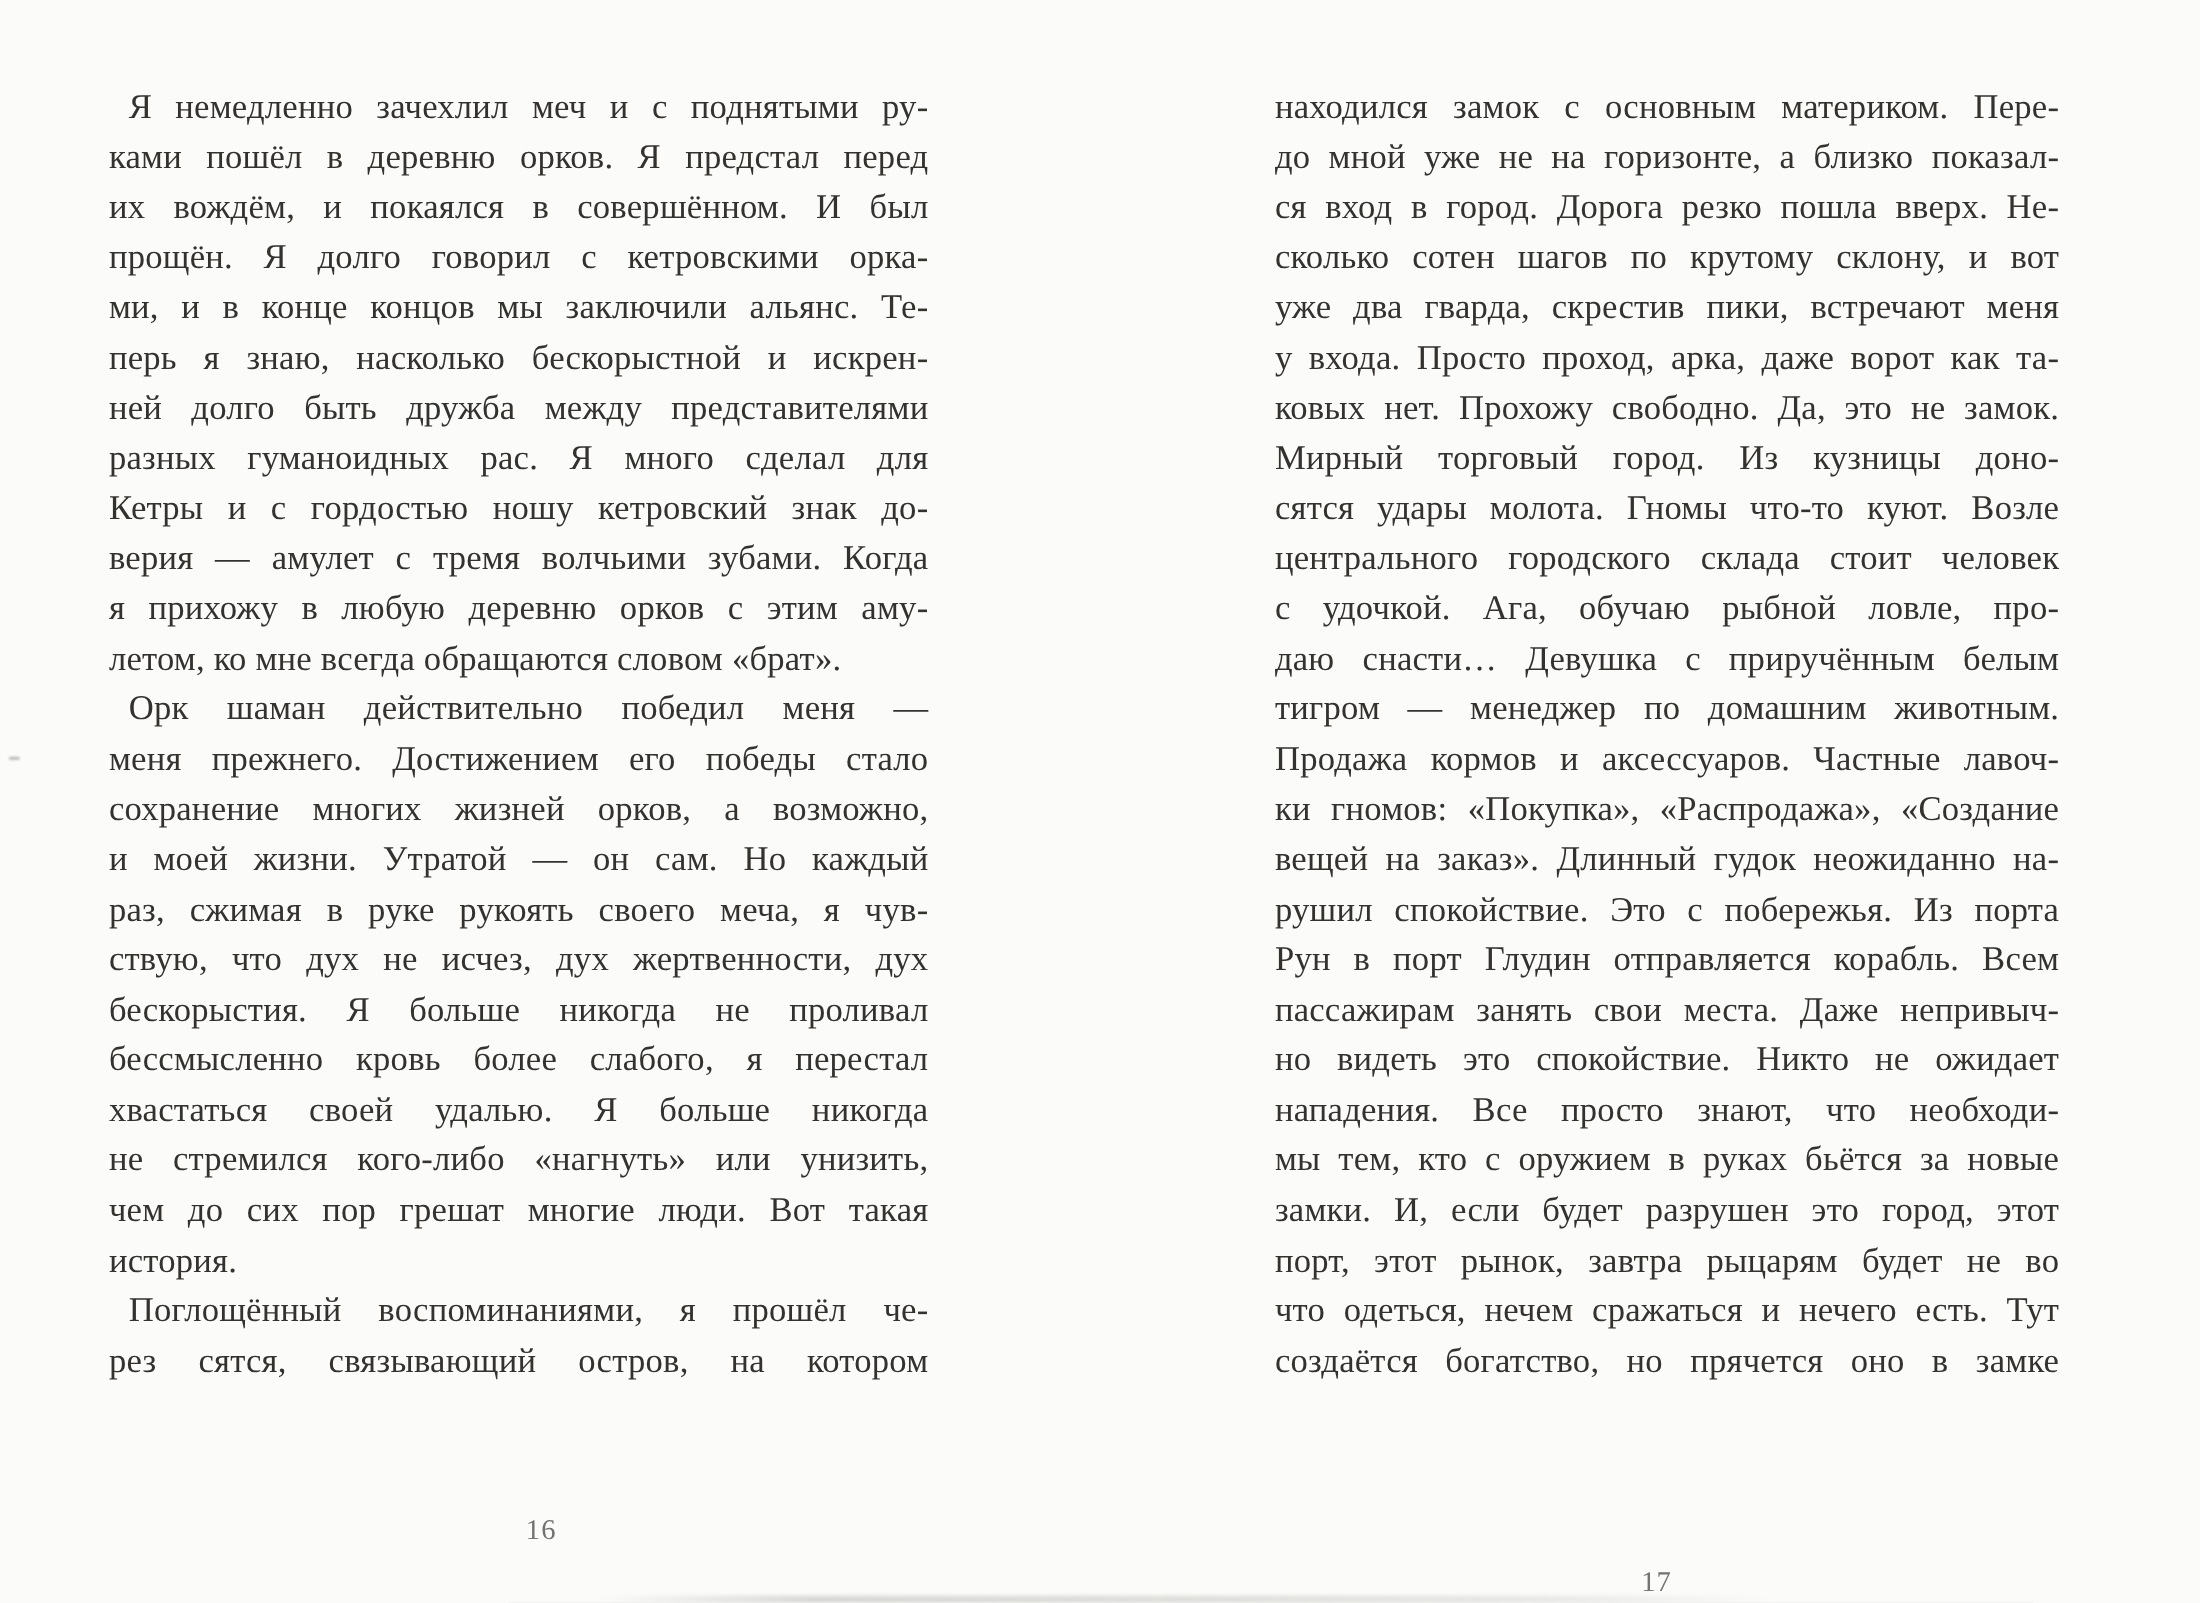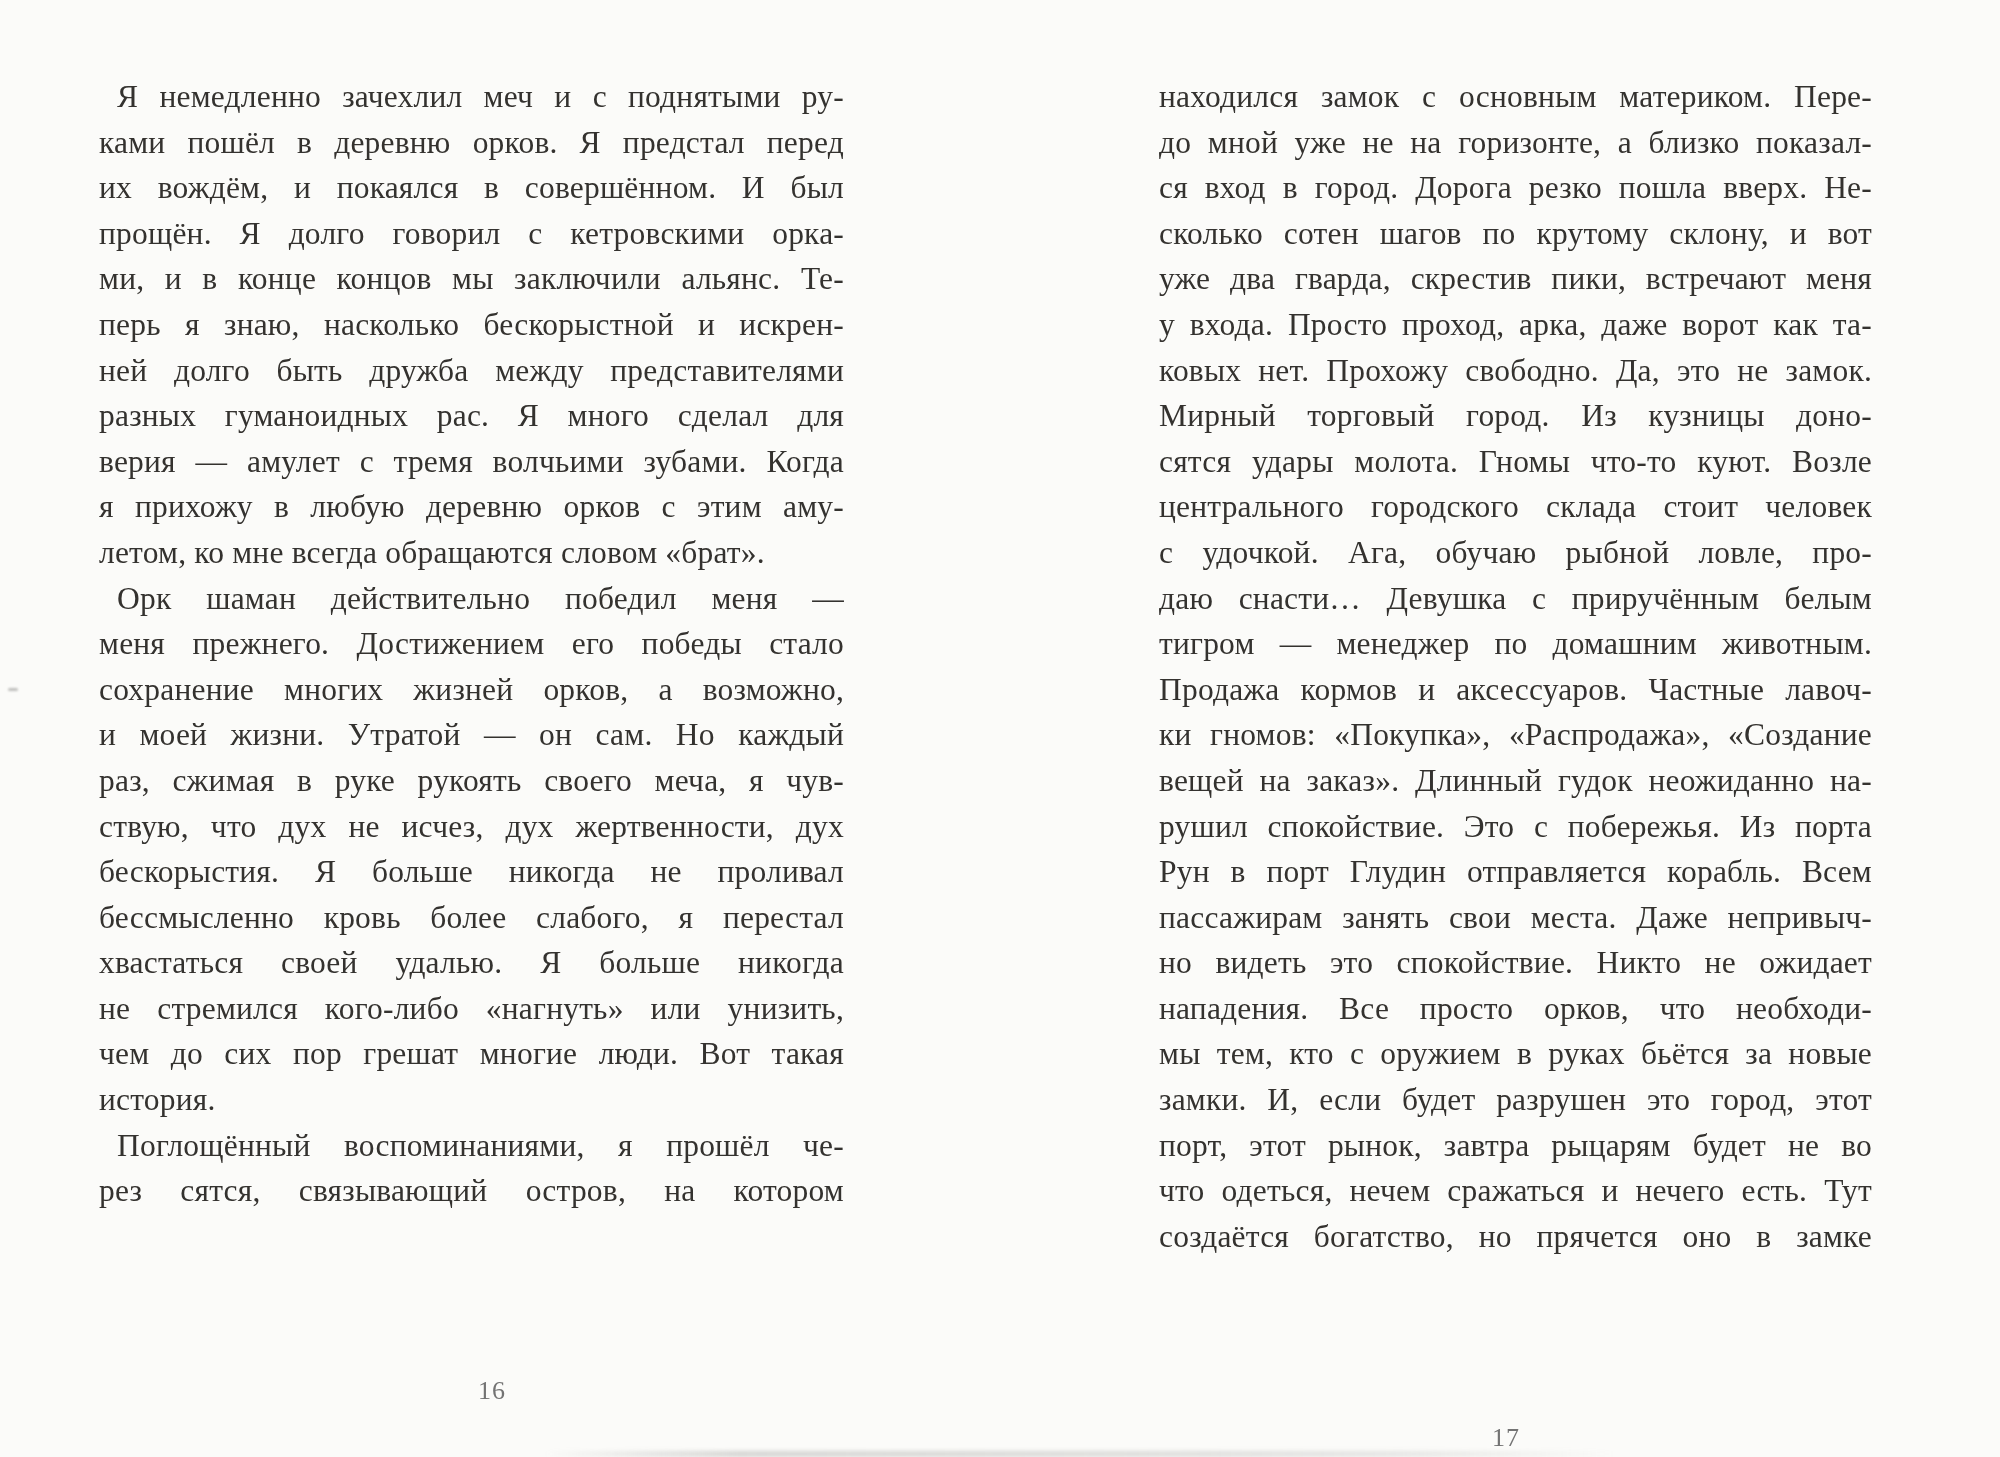--- a/index.html
+++ b/index.html
@@ -78,20 +78,21 @@
 
   <div class="page-text left">
       <div class="line indent">Я немедленно зачехлил меч и с поднятыми ру-</div>
       <div class="line">ками пошёл в деревню орков. Я предстал перед</div>
       <div class="line">их вождём, и покаялся в совершённом. И был</div>
       <div class="line">прощён. Я долго говорил с кетровскими орка-</div>
       <div class="line">ми, и в конце концов мы заключили альянс. Те-</div>
       <div class="line">перь я знаю, насколько бескорыстной и искрен-</div>
       <div class="line">ней долго быть дружба между представителями</div>
       <div class="line">разных гуманоидных рас. Я много сделал для</div>
+      <div class="line">Кетры и с гордостью ношу кетровский знак до-</div>
       <div class="line">верия — амулет с тремя волчьими зубами. Когда</div>
       <div class="line">я прихожу в любую деревню орков с этим аму-</div>
       <div class="line para-end">летом, ко мне всегда обращаются словом «брат».</div>
       <div class="line indent">Орк шаман действительно победил меня —</div>
       <div class="line">меня прежнего. Достижением его победы стало</div>
       <div class="line">сохранение многих жизней орков, а возможно,</div>
       <div class="line">и моей жизни. Утратой — он сам. Но каждый</div>
       <div class="line">раз, сжимая в руке рукоять своего меча, я чув-</div>
       <div class="line">ствую, что дух не исчез, дух жертвенности, дух</div>
       <div class="line">бескорыстия. Я больше никогда не проливал</div>
@@ -118,21 +119,21 @@
       <div class="line">с удочкой. Ага, обучаю рыбной ловле, про-</div>
       <div class="line">даю снасти… Девушка с приручённым белым</div>
       <div class="line">тигром — менеджер по домашним животным.</div>
       <div class="line">Продажа кормов и аксессуаров. Частные лавоч-</div>
       <div class="line">ки гномов: «Покупка», «Распродажа», «Создание</div>
       <div class="line">вещей на заказ». Длинный гудок неожиданно на-</div>
       <div class="line">рушил спокойствие. Это с побережья. Из порта</div>
       <div class="line">Рун в порт Глудин отправляется корабль. Всем</div>
       <div class="line">пассажирам занять свои места. Даже непривыч-</div>
       <div class="line">но видеть это спокойствие. Никто не ожидает</div>
-      <div class="line">нападения. Все просто орков, что необходи-</div>
+      <div class="line">нападения. Все просто знают, что необходи-</div>
       <div class="line">мы тем, кто с оружием в руках бьётся за новые</div>
       <div class="line">замки. И, если будет разрушен это город, этот</div>
       <div class="line">порт, этот рынок, завтра рыцарям будет не во</div>
       <div class="line">что одеться, нечем сражаться и нечего есть. Тут</div>
       <div class="line">создаётся богатство, но прячется оно в замке</div>
     </div>
 
   <div class="page-number left">16</div>
 
   <div class="page-number right">17</div>

